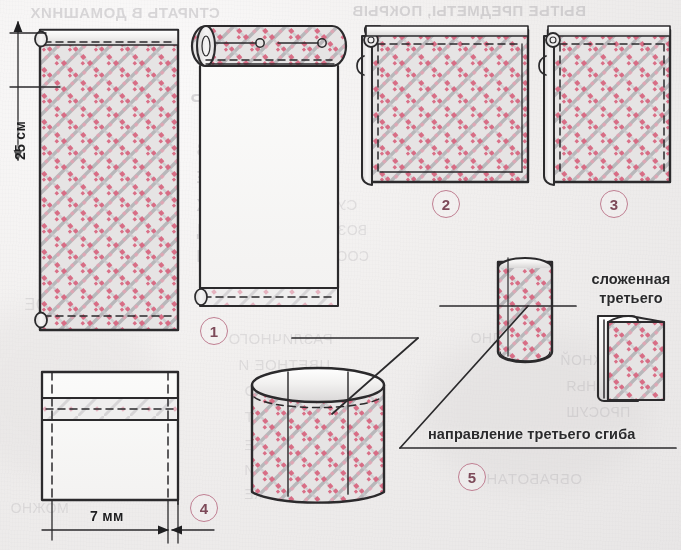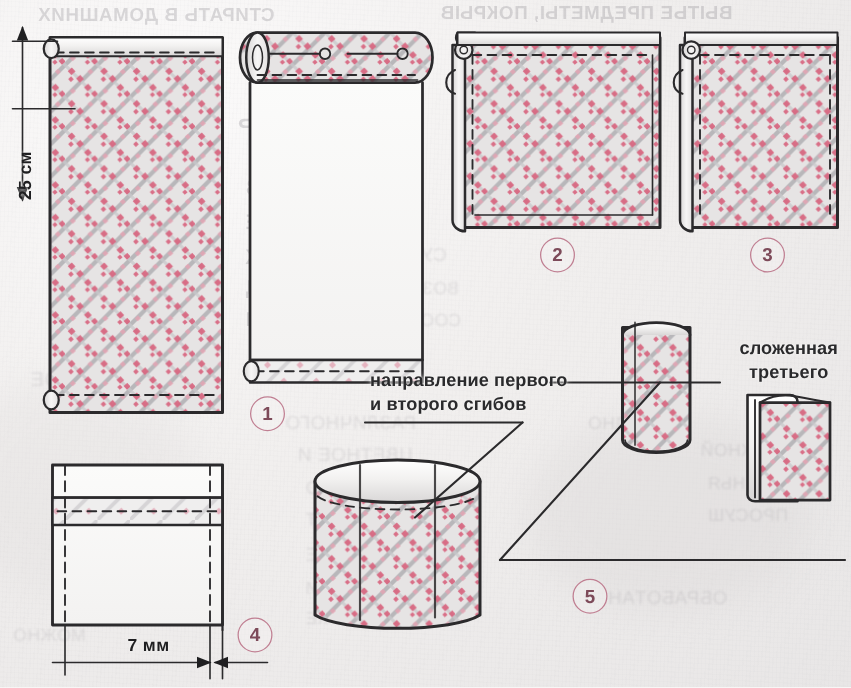--- a/index.html
+++ b/index.html
@@ -336,34 +336,33 @@
         <line x1="292" y1="338" x2="418" y2="338"></line>
         <line x1="418" y1="338" x2="332" y2="414"></line>
 
         <line x1="400" y1="448" x2="676" y2="448"></line>
         <line x1="400" y1="448" x2="528" y2="306"></line>
         <line x1="440" y1="306" x2="576" y2="306"></line>
       </g>
     </g>
   </svg>
 
-  <div class="callout" style="left:296px; top:296px; width:200px;">
-    <span>направление первого</span><br>
-    <span>и второго сгибов</span>
+
+  <div class="callout" style="left:428px; top:425px;">
+    <span>направление третьего сгиба</span>
   </div>
-
 
   <div class="callout" style="left:583px; top:270px; text-align:center; width:96px;">
     <span>сложенная</span><br>
     <span>третьего</span>
   </div>
 
   <div class="dim-label" id="label-25cm" style="left:12px; top:160px;">25 см</div>
 
-  <div class="dim-label" style="left:102px; top:508px;text-align:right;">7 мм</div>
+  <div class="dim-label" style="left:90px; top:508px;text-align:right;">7 мм</div>
 
   <div class="step" style="left:200px; top:317px;">1</div>
   <div class="step" style="left:432px; top:190px;">2</div>
   <div class="step" style="left:600px; top:190px;">3</div>
   <div class="step" style="left:190px; top:494px;">4</div>
   <div class="step" style="left:458px; top:463px;">5</div>
 
 </div>
 
 </body></html>

